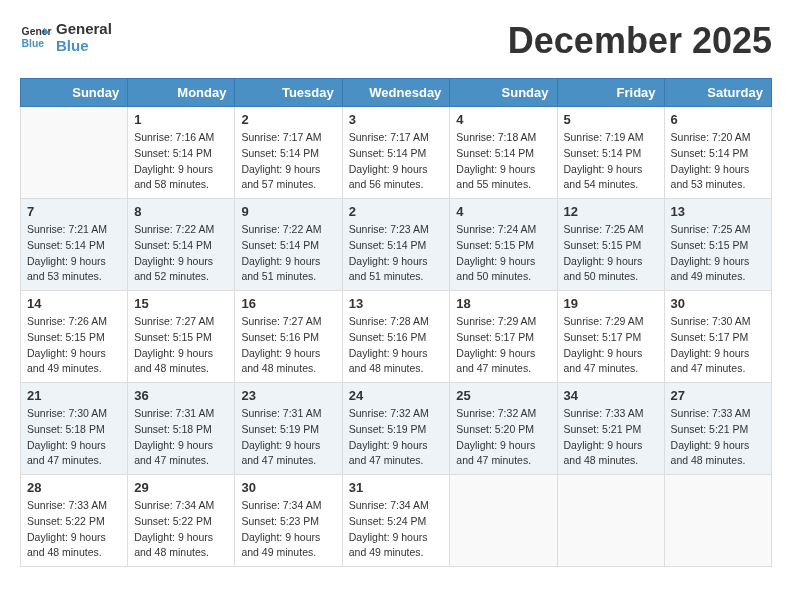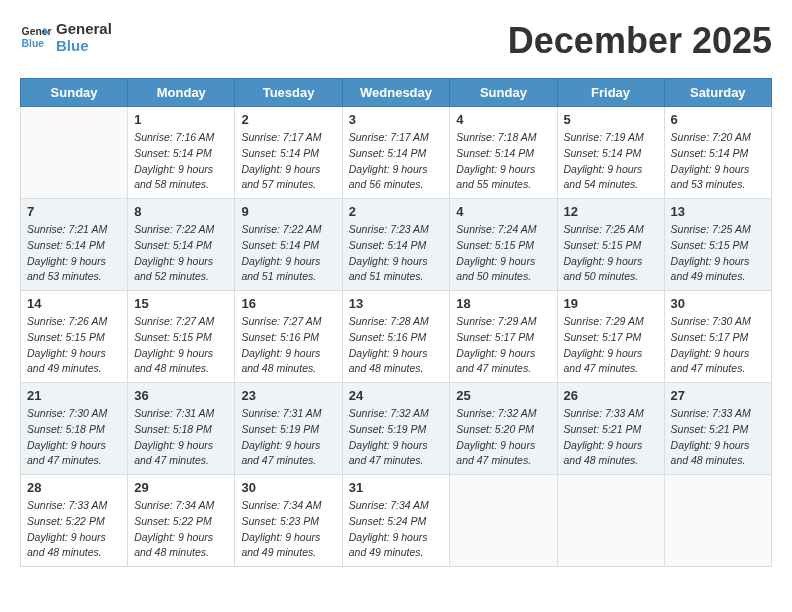--- a/index.html
+++ b/index.html
@@ -41,21 +41,21 @@
       width: 100%;
       border-collapse: collapse;
       border: 1px solid #ccc;
     }
     .calendar th {
       background-color: #4a90c4;
       color: #fff;
       font-size: 13px;
       font-weight: bold;
       padding: 6px 8px;
-      text-align: center;
+      text-align: right;
       border: 1px solid #3a7ab0;
     }
     .calendar td {
       border: 1px solid #ddd;
       vertical-align: top;
       padding: 5px 6px;
       font-size: 11px;
       color: #333;
       width: 108px;
       height: 90px;
@@ -67,21 +67,20 @@
     .day-number {
       font-size: 13px;
       font-weight: bold;
       margin-bottom: 3px;
       display: block;
     }
     .day-info {
       font-size: 10.5px;
       line-height: 1.5;
       color: #333;
-      font-style: italic;
     }
     .calendar tr:nth-child(even) td {
       background: #f5f8fc;
     }
     .calendar tr:nth-child(even) td.empty {
       background: #f0f3f7;
     }
     .calendar tbody tr td {
       background: #fff;
     }
@@ -224,21 +223,21 @@
         </td>
         <td>
           <span class="day-number">24</span>
           <div class="day-info">Sunrise: 7:32 AM<br>Sunset: 5:19 PM<br>Daylight: 9 hours<br>and 47 minutes.</div>
         </td>
         <td>
           <span class="day-number">25</span>
           <div class="day-info">Sunrise: 7:32 AM<br>Sunset: 5:20 PM<br>Daylight: 9 hours<br>and 47 minutes.</div>
         </td>
         <td>
-          <span class="day-number">26</span>
+          <span class="day-number">34</span>
           <div class="day-info">Sunrise: 7:33 AM<br>Sunset: 5:21 PM<br>Daylight: 9 hours<br>and 48 minutes.</div>
         </td>
         <td>
           <span class="day-number">27</span>
           <div class="day-info">Sunrise: 7:33 AM<br>Sunset: 5:21 PM<br>Daylight: 9 hours<br>and 48 minutes.</div>
         </td>
       </tr>
       <tr>
         <td>
           <span class="day-number">28</span>

